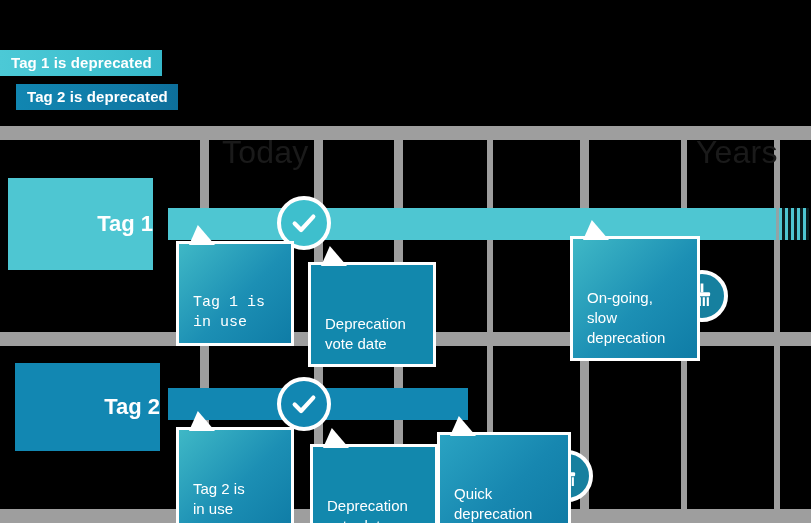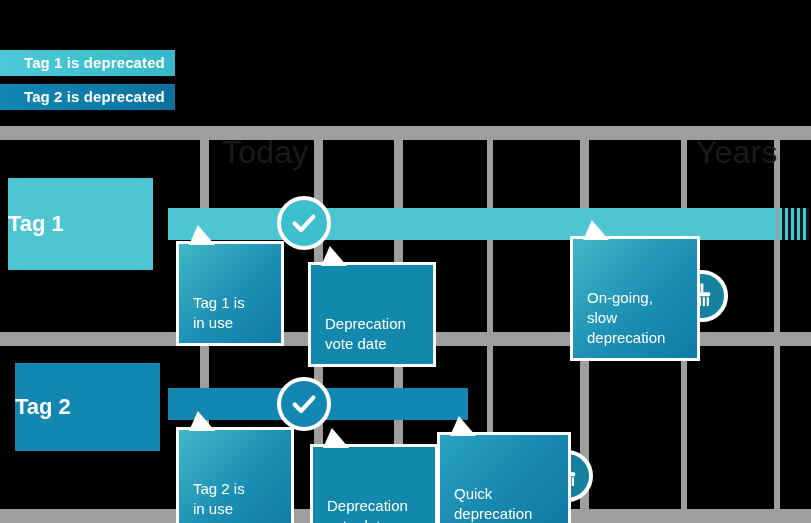--- a/index.html
+++ b/index.html
@@ -29,30 +29,30 @@
     left: 0;
     width: 811px;
     height: 14px;
     background: #9e9e9e;
   }
 
   
   .badge {
     position: absolute;
     left: 0;
-    padding: 4px 10px 5px 24px;
+    padding: 4px 10px 5px 11px;
     color: #ffffff;
     font-size: 15px;
     font-weight: bold;
     letter-spacing: .1px;
     white-space: nowrap;
     text-align: right;
   }
   .badge-1 { top: 50px; background: linear-gradient(to right, #4cc9d6 0%, #3fc0cf 60%, #36b8ca 100%); }
-  .badge-2 { top: 84px; background: linear-gradient(to right, #1186b1 0%, #1079a5 70%, #0d6f9b 100%); }
+  .badge-2 { top: 84px; background: linear-gradient(to right, #1186b1 0%, #1079a5 70%, #0d6f9b 100%); margin-left: 16px; }
 
   
   .col-header {
     position: absolute;
     color: #1a1a1a;
     font-size: 32px;
     font-weight: 400;
     white-space: nowrap;
     letter-spacing: .2px;
   }
@@ -60,21 +60,21 @@
   
   .tagbox {
     position: absolute;
     left: 8px;
     width: 145px;
     color: #ffffff;
     font-size: 22px;
     font-weight: bold;
     display: flex;
     align-items: center;
-    justify-content: flex-start;
+    justify-content: flex-end;
   }
   .tagbox-1 { top: 178px; height: 92px; background: #4ec6d2; }
   .tagbox-2 { top: 363px; height: 88px; background: #1287b2; margin-left: 7px; }
 
   
   .bar {
     position: absolute;
     height: 32px;
   }
   .bar-1 {
@@ -139,21 +139,21 @@
   .callout .tail {
     position: absolute;
     top: -19px;
     width: 26px;
     height: 20px;
     background: #ffffff;
     clip-path: polygon(0 100%, 34% 0, 100% 100%);
   }
   .callout .tail.left  { left: 10px; }
 
-  .c-tag1use  { left: 176px; top: 241px; width: 108px; }
+  .c-tag1use  { left: 176px; top: 241px; width: 118px; font-family: Liberation Mono, monospace; }
   .c-dep1     { left: 308px; top: 262px; width: 128px; }
   .c-slow     { left: 570px; top: 236px; width: 130px; }
   .c-tag2use  { left: 176px; top: 427px; width: 118px; }
   .c-dep2     { left: 310px; top: 444px; width: 128px; }
   .c-quick    { left: 437px; top: 414px; width: 134px; }
 </style>
 </head>
 <body>
 
 <div class="stage">

